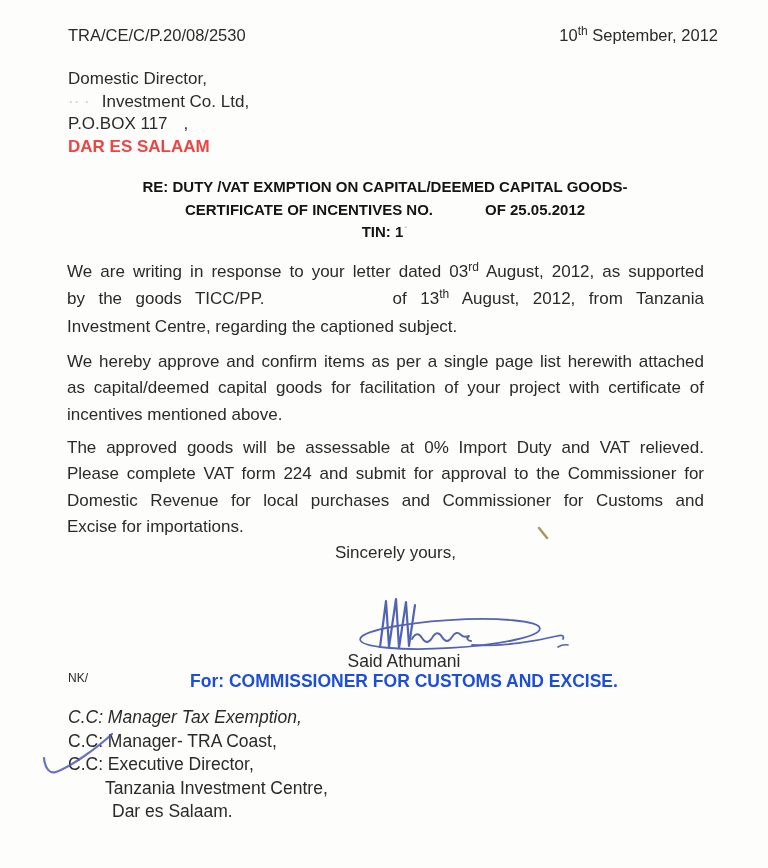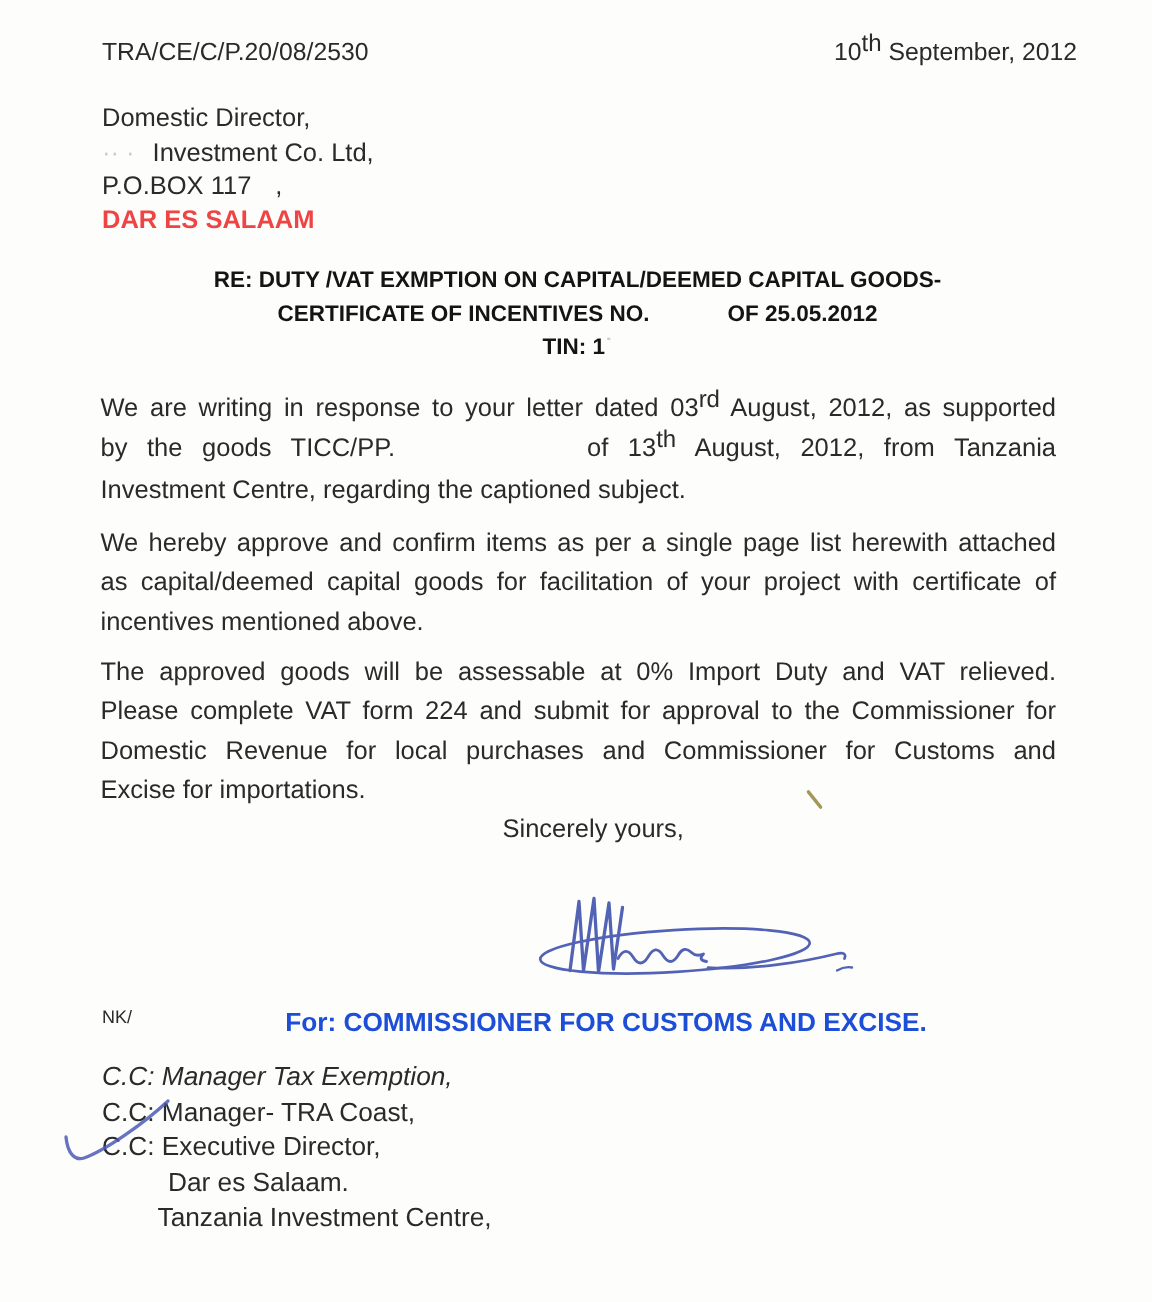--- a/index.html
+++ b/index.html
@@ -9,21 +9,21 @@
     font-family:"Liberation Sans",sans-serif;color:#2a2a2a;
   }
   .abs{position:absolute;}
   
   .ln{text-align:justify;text-align-last:justify;}
   .ln.last{text-align-last:left;}
   .leftal .ln{text-align:left;text-align-last:left;}
   .centered .ln{text-align:center;text-align-last:center;}
   .ln.bold{font-weight:bold;color:#ef4444;}
   .gap{display:inline-block;}
-  .sup{font-size:16px;position:relative;top:-6px;}
+  .sup{font-size:12px;position:relative;top:-6px;}
   .faint{color:#cccccc;}
   
   #ref{top:26px;left:68px;font-size:16.5px;}
   #date{top:26px;right:50px;font-size:16.5px;text-align:right;}
   
   #recipient{top:68px;left:68px;width:400px;font-size:17px;line-height:22.5px;}
   
   #subject{top:176px;left:66px;width:638px;font-size:15px;line-height:22.5px;}
   #subject .ln{font-weight:bold;color:#141414;}
   
@@ -93,28 +93,29 @@
 
       <ellipse cx="98" cy="39" rx="90" ry="14" transform="rotate(-3.5 98 39)" stroke-width="1.8"></ellipse>
 
       <path d="M60,44 q5,-9 10,-1 q5,8 10,0 q5,-9 10,-1 q5,8 10,0 q4,-7 9,-2 q3,3 8,1 q-4,4 2,5" stroke-width="1.9"></path>
 
       <path d="M120,50 C150,52 185,46 205,41 q8,-2 6,3" stroke-width="1.8"></path>
       <path d="M206,52 q5,-3 10,-2" stroke-width="1.6"></path>
     </g>
   </svg>
 
+  <div class="abs" id="signer">Said Athumani</div>
   <div class="abs" id="signer-title">For: COMMISSIONER FOR CUSTOMS AND EXCISE.</div>
   <div class="abs" id="initials">NK/</div>
 
   <div class="abs" id="cc">
       <div class="cc-line" style="padding-left: 0px; font-style: italic;">C.C: Manager Tax Exemption,</div>
       <div class="cc-line" style="padding-left: 0px;">C.C: Manager- TRA Coast,</div>
       <div class="cc-line" style="padding-left: 0px;">C.C: Executive Director,</div>
+      <div class="cc-line" style="padding-left: 37px;">Tanzania Investment Centre,</div>
       <div class="cc-line" style="padding-left: 44px;">Dar es Salaam.</div>
-      <div class="cc-line" style="padding-left: 37px;">Tanzania Investment Centre,</div>
     </div>
 
   <svg class="abs" id="cc-tick" viewBox="0 0 90 56" style="color:#4c5ab5">
     <path d="M8,32 C9,43 14,48 20,46 C34,41 60,23 76,8" stroke="currentColor" stroke-width="2.2" fill="none" stroke-linecap="round" opacity="0.85"></path>
   </svg>
 
 </div>
 
 </body></html>

